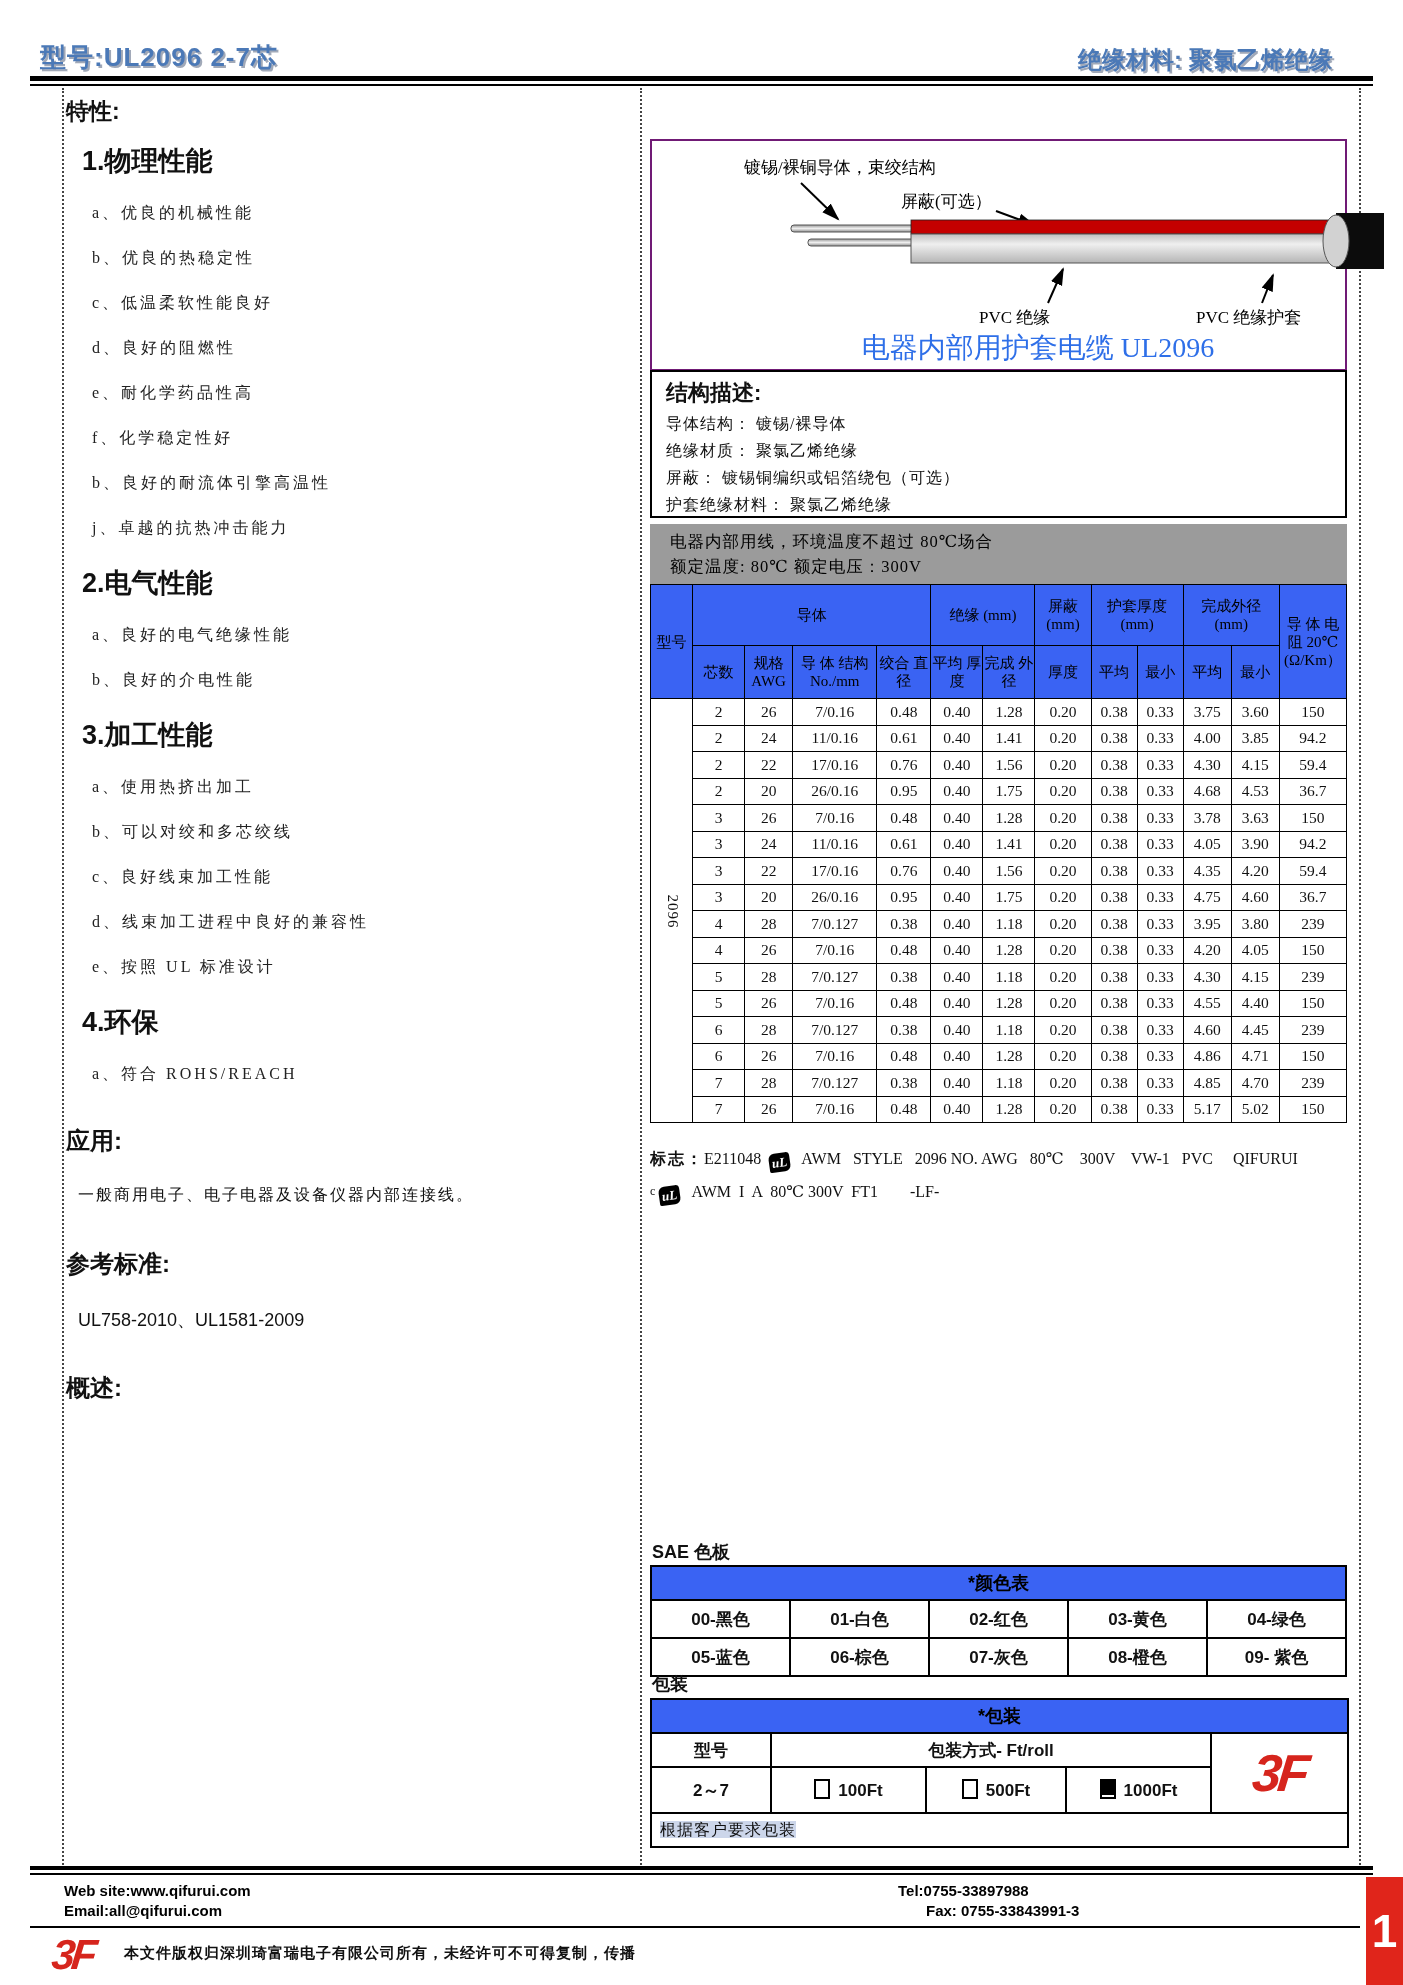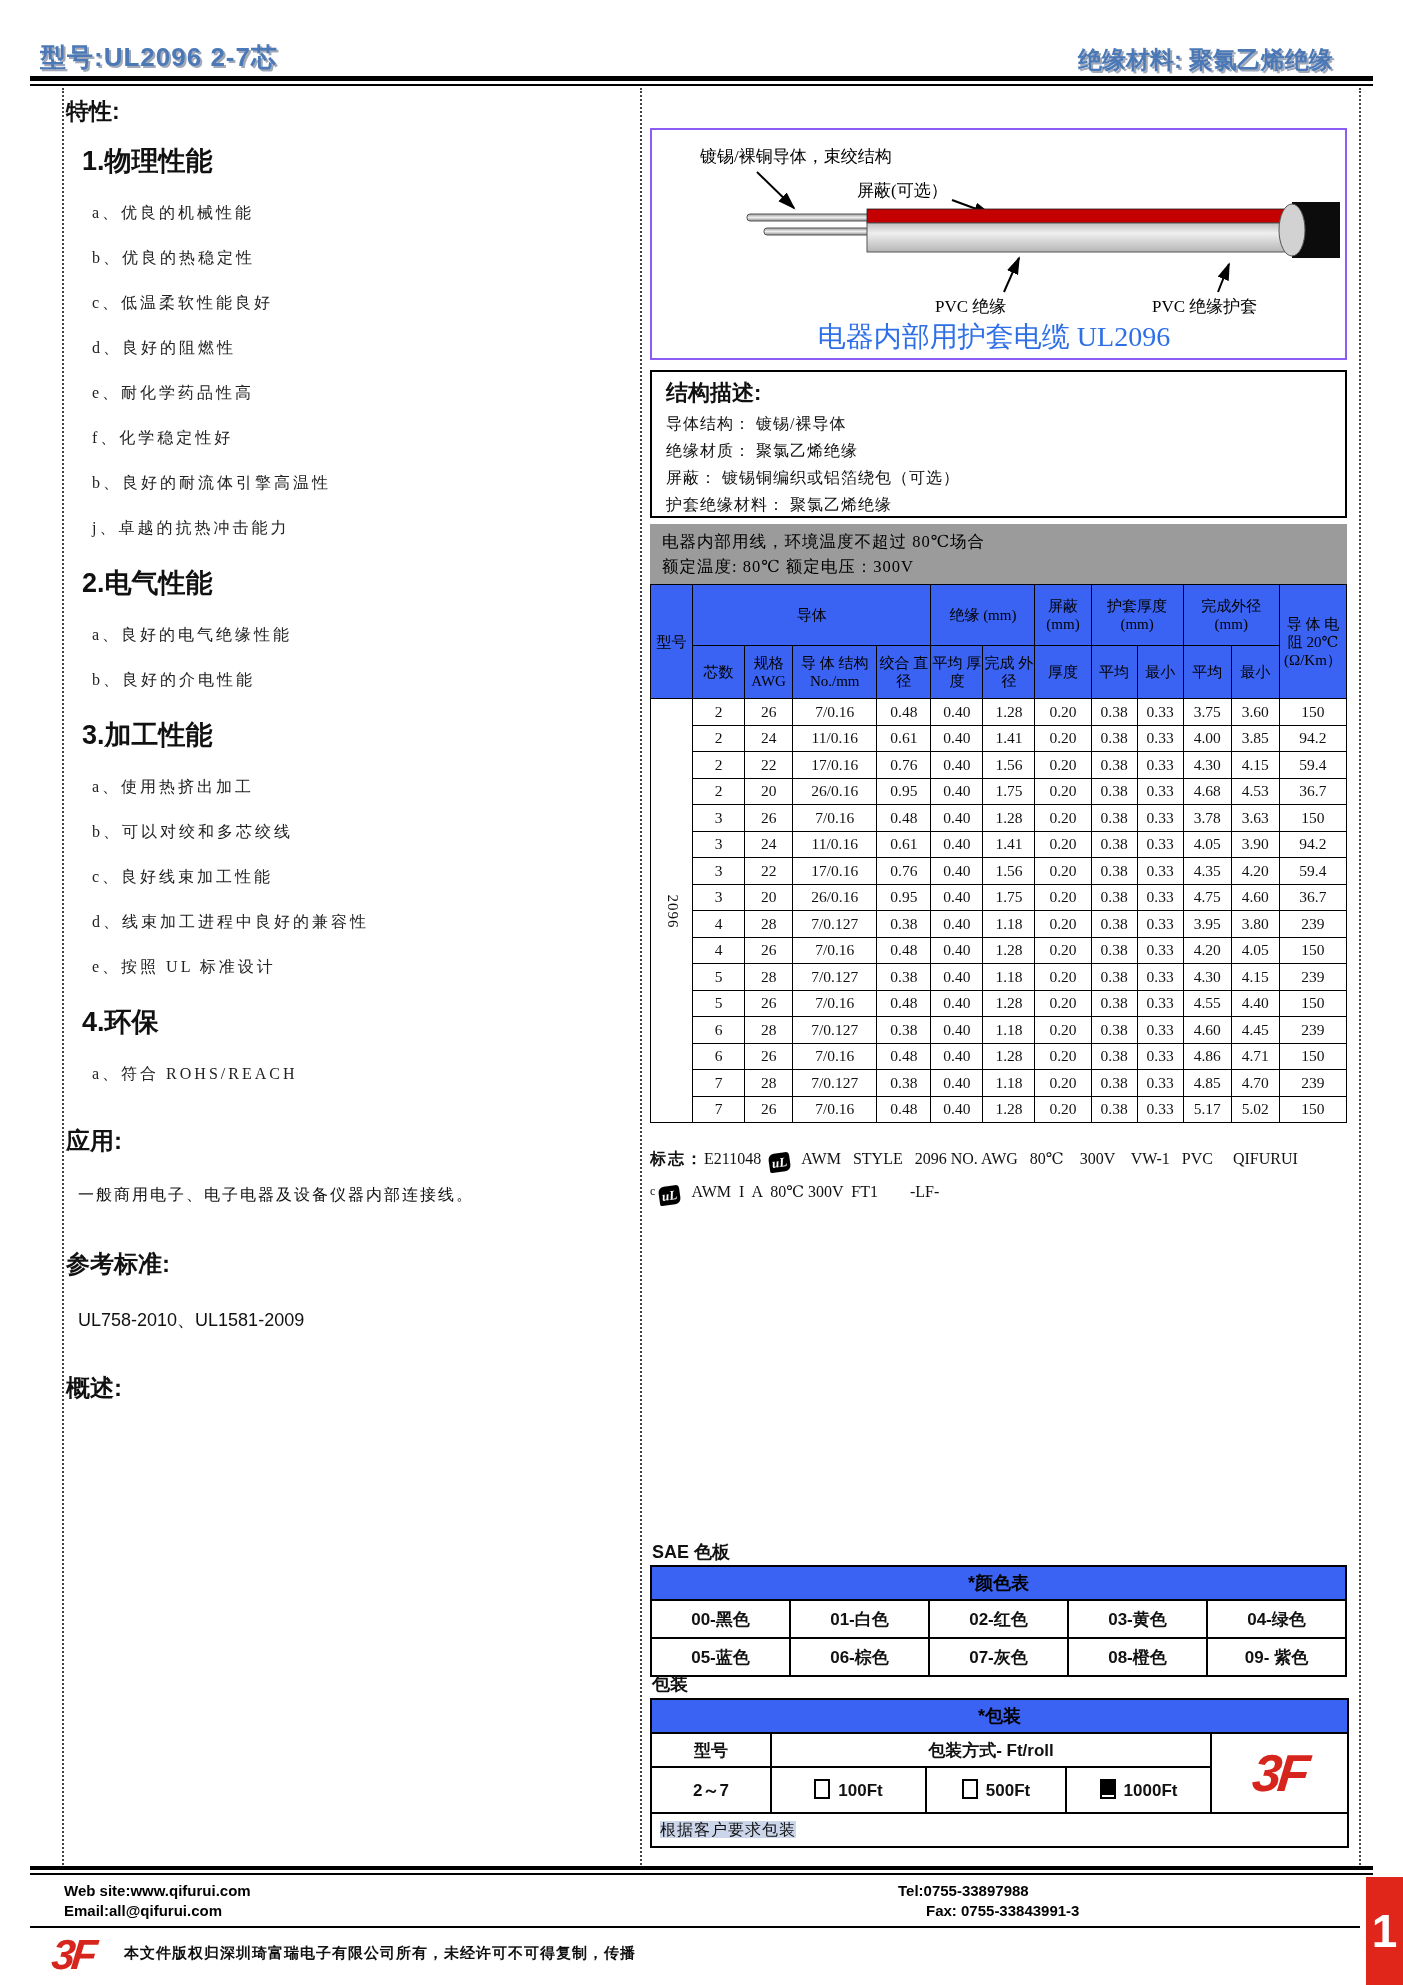--- a/index.html
+++ b/index.html
@@ -26,27 +26,27 @@
   .feat-item{font-size:16px;margin:24px 0 0 26px;letter-spacing:3px;color:#222;}
   .feat-item:nth-of-type(1){margin-top:27px;}
   .big-heading{font-family:"Liberation Sans",sans-serif;font-weight:bold;font-size:24px;}
   .app-heading{margin:40px 0 0 0;}
   .app-text{font-size:16px;margin:28px 0 0 12px;letter-spacing:2px;}
   .ref-heading{margin:42px 0 0 0;}
   .ref-text{font-family:"Liberation Sans",sans-serif;font-size:18px;margin:28px 0 0 12px;}
   .ov-heading{margin:40px 0 0 0;}
 
   
-  .diagram-box{left:650px;top:128px;width:697px;height:232px;border:2px solid #8b5cf6;box-sizing:border-box;}
+  .diagram-box{left:650px;top:139px;width:697px;height:232px;border:2px solid #701a75;box-sizing:border-box;padding-left:44px;}
   .structure-box{left:650px;top:370px;width:697px;height:148px;border:2px solid #000;box-sizing:border-box;
                  padding:6px 14px;}
   .structure-title{font-family:"Liberation Sans",sans-serif;font-weight:bold;font-size:22px;margin-bottom:6px;}
   .structure-line{font-size:16px;margin-top:6px;letter-spacing:1px;}
   .gray-box{left:650px;top:524px;width:697px;height:60px;background:#9b9b9b;box-sizing:border-box;
-            padding:5px 12px;}
+            padding:5px 20px;}
   .gray-line{font-size:16.5px;letter-spacing:1px;line-height:25px;color:#000;}
 
   
   .spec-wrap{left:650px;top:584px;width:697px;}
   table.spec{border-collapse:collapse;width:697px;table-layout:fixed;}
   table.spec th,table.spec td{border:1.5px solid #000;text-align:center;padding:0;overflow:hidden;}
   table.spec thead th{background:#3a63f3;font-weight:normal;font-size:15px;line-height:1.2;color:#000;}
   table.spec thead tr:nth-child(1) th{height:60px;}
   table.spec thead tr:nth-child(2) th{height:52px;}
   table.spec tbody td{height:25.5px;font-size:15.5px;background:#fff;}

